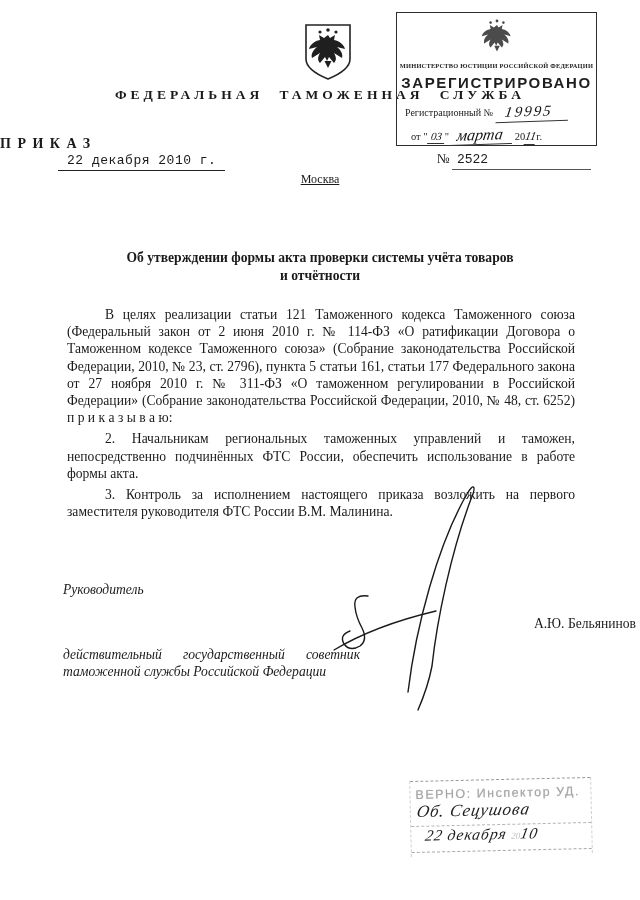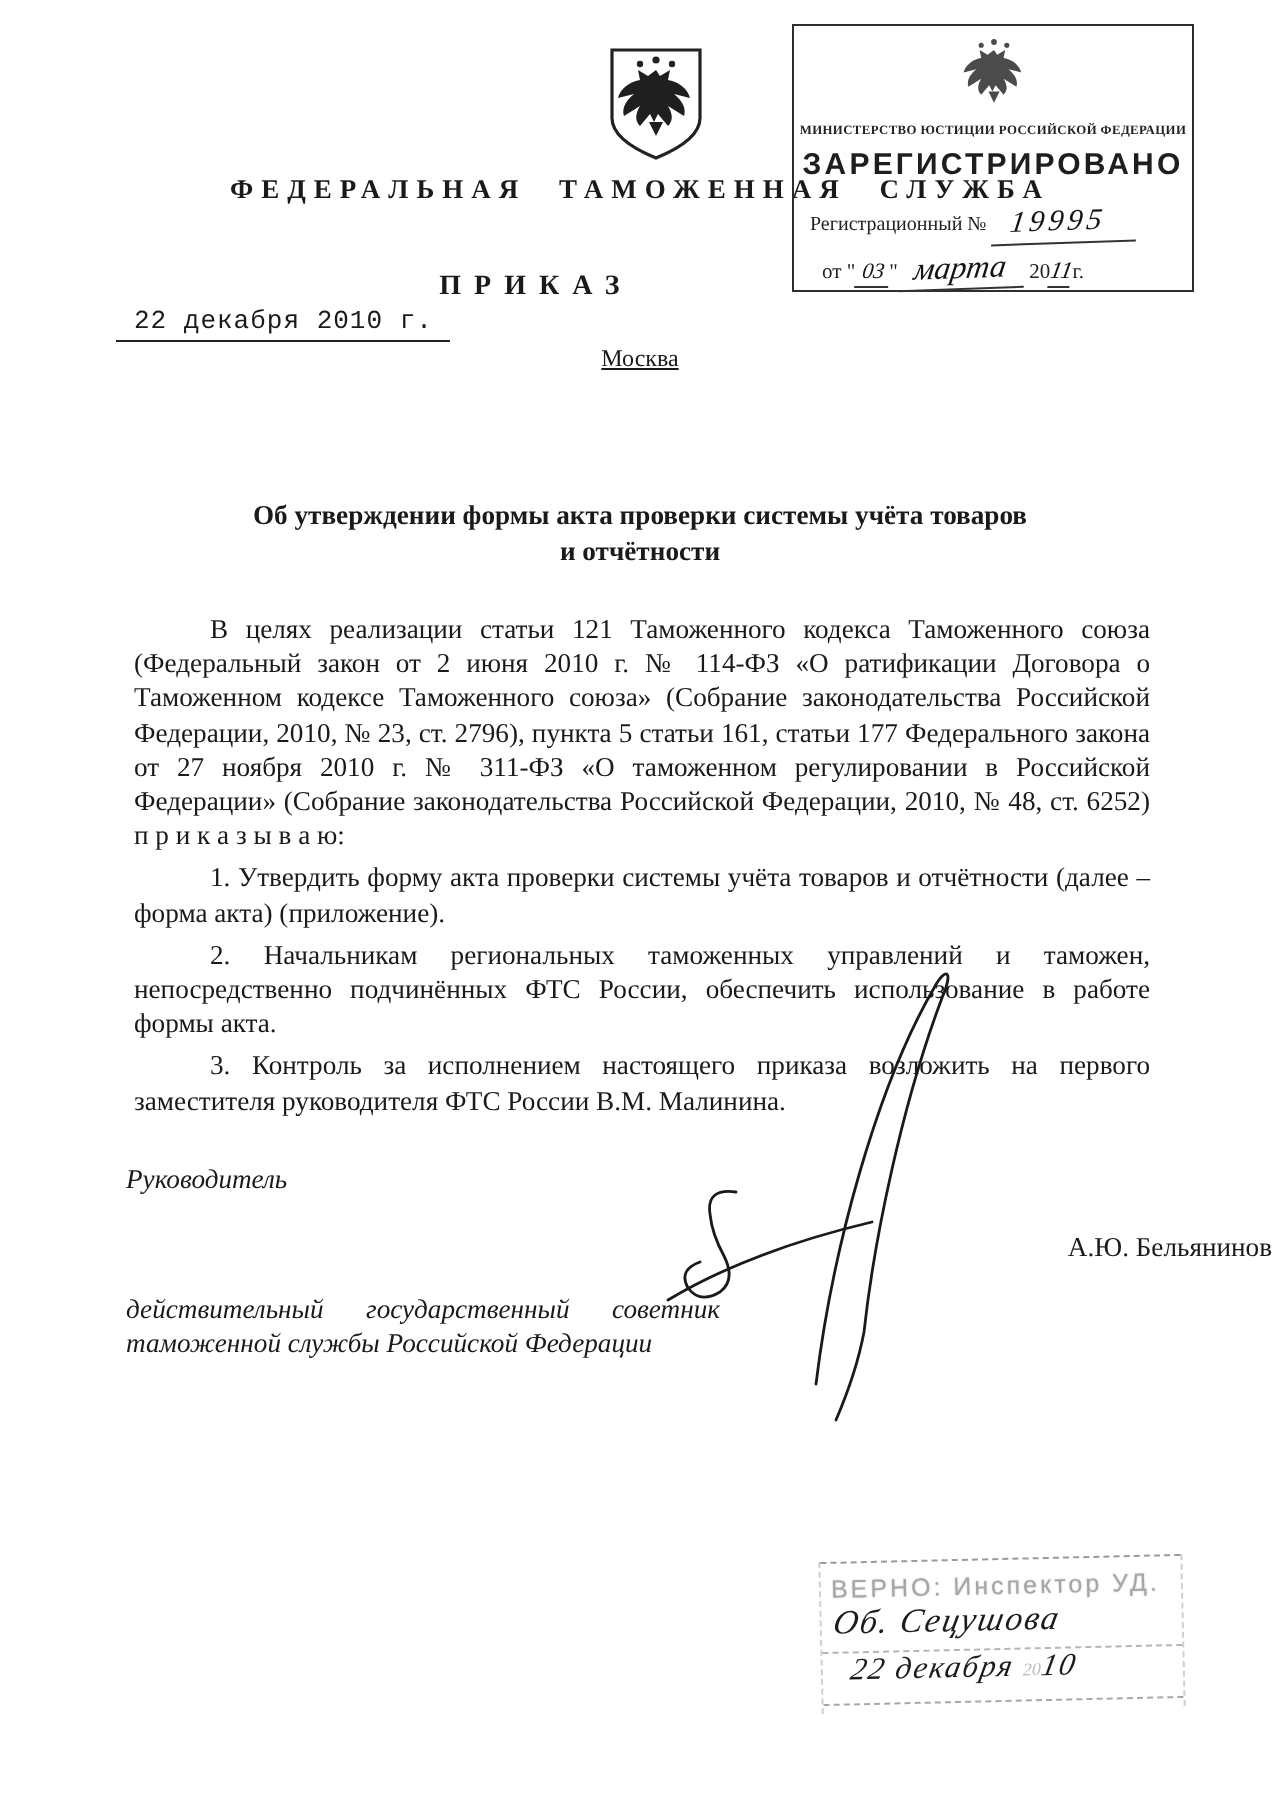--- a/index.html
+++ b/index.html
@@ -39,21 +39,21 @@
     letter-spacing:2px;
   }
   .ms-dateline{
     position:absolute;top:113px;left:14px;white-space:nowrap;font-size:10.5px;color:#222;
   }
   .ms-day{display:inline-block;font-size:11px;border-bottom:1.2px solid #333;padding:0 3px 1px 3px;transform:skewX(-8deg);}
   .ms-month{display:inline-block;font-size:16px;border-bottom:1.2px solid #333;padding:0 10px 0 6px;transform:skewX(-10deg) rotate(-2deg);margin:0 2px;}
   .ms-yearhw{display:inline-block;font-size:12px;transform:skewX(-10deg);border-bottom:1px solid #333;}
   
   .order-type{
-    position:absolute;top:136px;left:0;width:536px;text-align:center;
+    position:absolute;top:136px;left:0;width:536px;
     font-weight:bold;font-size:14px;letter-spacing:6.5px;z-index:1;
   }
   .order-date{
     position:absolute;left:58px;top:153px;
     font-family:"Liberation Mono","DejaVu Sans Mono",monospace;font-size:13px;
     letter-spacing:.5px;border-bottom:1.3px solid #222;padding:0 9px 2px 9px;white-space:nowrap;
   }
   .order-number{position:absolute;left:437px;top:151px;font-size:13.5px;white-space:nowrap;}
   .order-number .num{
     display:inline-block;font-family:"Liberation Mono","DejaVu Sans Mono",monospace;
@@ -134,30 +134,31 @@
     <div class="ms-regline"><span>Регистрационный №</span><span class="hw ms-regnum">19995</span>
     </div>
     <div class="ms-dateline"><span>от</span>
       <span>"</span><span class="hw ms-day">03</span><span>"</span><span class="hw ms-month">марта</span><span>20</span><span class="hw ms-yearhw">11</span><span>г.</span>
     </div>
   </div>
 
   <div class="order-type">ПРИКАЗ</div>
 
   <div class="order-date">22 декабря 2010 г.</div>
+  <div class="order-number"><span>№</span><span class="num">2522</span>
+  </div>
   <div class="order-city">Москва</div>
 
   <div class="doc-title">
     <div>Об утверждении формы акта проверки системы учёта товаров</div>
     <div>и отчётности</div>
   </div>
 
   <div class="body-text">
     <p>В целях реализации статьи 121 Таможенного кодекса Таможенного союза (Федеральный закон от 2 июня 2010 г. № 114-ФЗ «О ратификации Договора о Таможенном кодексе Таможенного союза» (Собрание законодательства Российской Федерации, 2010, № 23, ст. 2796), пункта 5 статьи 161, статьи 177 Федерального закона от 27 ноября 2010 г. № 311-ФЗ «О таможенном регулировании в Российской Федерации» (Собрание законодательства Российской Федерации, 2010, № 48, ст. 6252) п р и к а з ы в а ю:</p>
-    <p>1. Утвердить форму акта проверки системы учёта товаров и отчётности (далее – форма акта) (приложение).</p>
     <p>2. Начальникам региональных таможенных управлений и таможен, непосредственно подчинённых ФТС России, обеспечить использование в работе формы акта.</p>
     <p>3. Контроль за исполнением настоящего приказа возложить на первого заместителя руководителя ФТС России В.М. Малинина.</p>
   </div>
 
   <div class="sig-block">
     <div>Руководитель</div>
     <div class="sig-line-just">действительный государственный советник</div>
     <div>таможенной службы Российской Федерации</div>
   </div>
   <div class="sig-name">А.Ю. Бельянинов</div>

